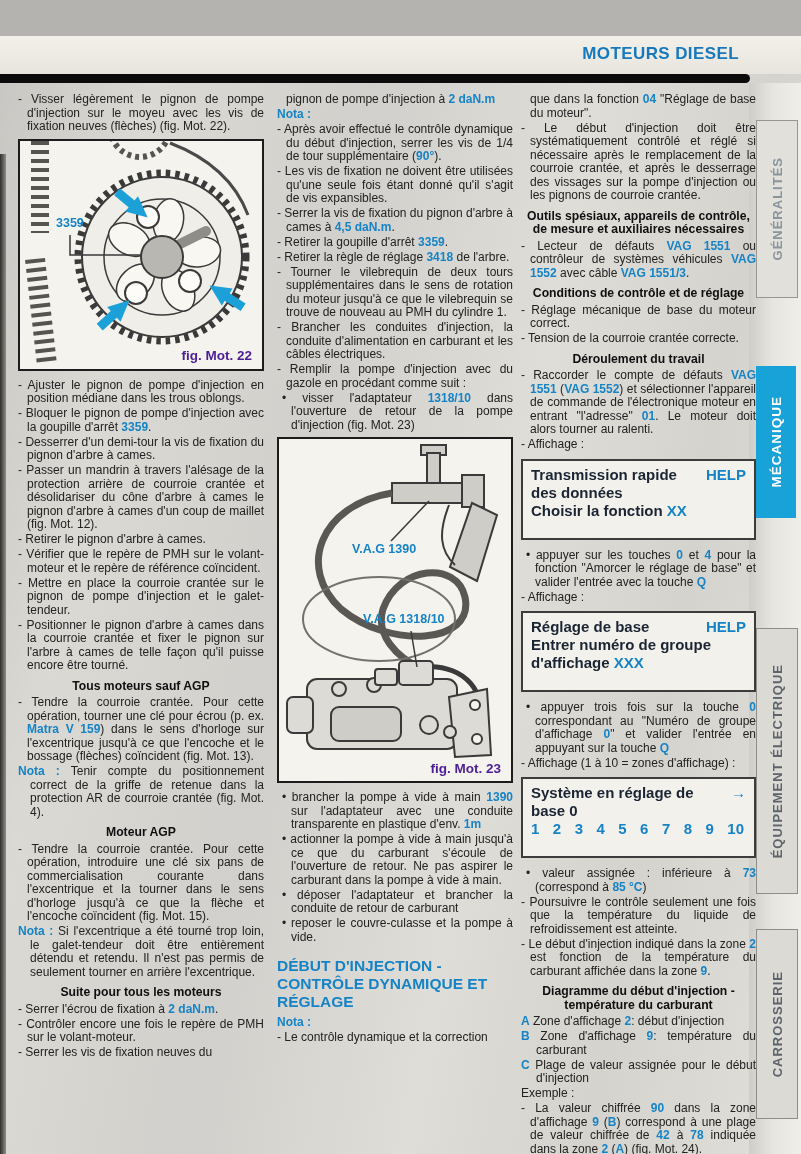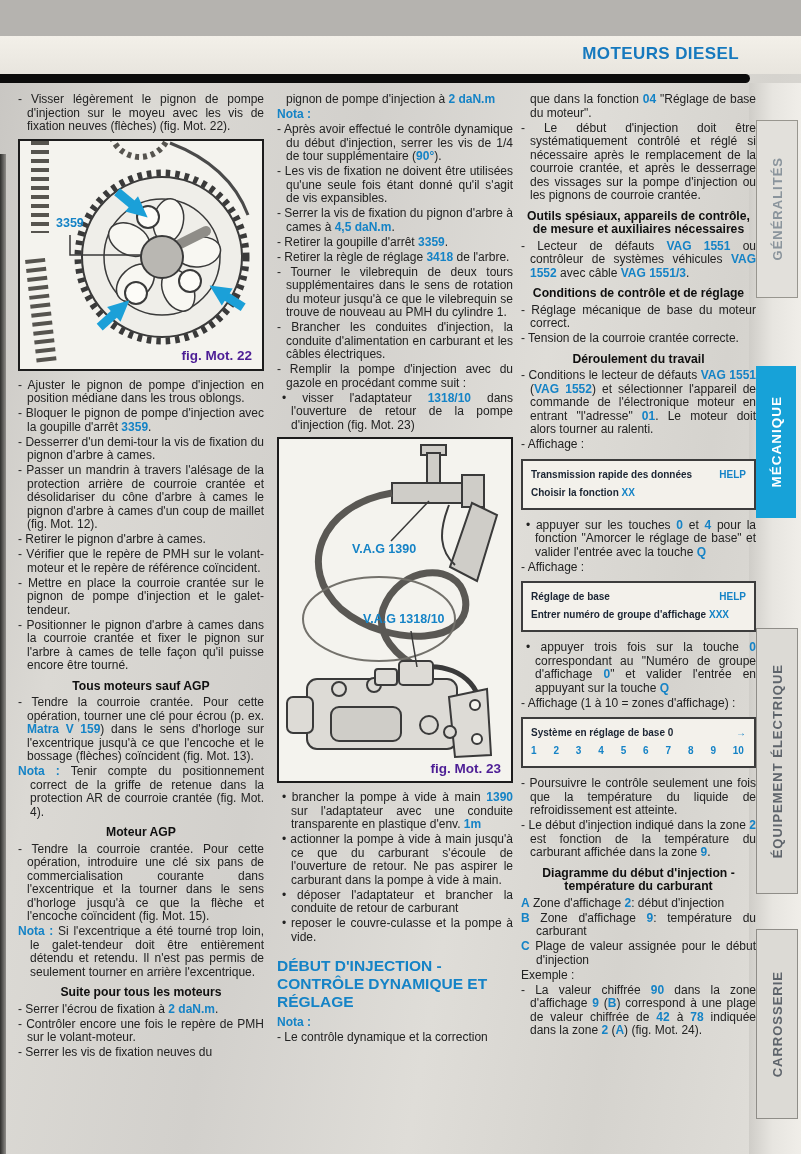--- a/index.html
+++ b/index.html
@@ -34,22 +34,22 @@
   .dash{padding-left:9px;text-indent:-9px;}
   .bullet{padding-left:14px;text-indent:-9px;}
   .nota{padding-left:12px;text-indent:-12px;}
   .lettered{padding-left:15px;text-indent:-15px;}
   .cont{padding-left:9px;}
   .plain{padding-left:0;}
   .hl{color:#1583c6;font-weight:700;}
   .h{font-size:12.2px;font-weight:700;color:#0f0f0f;margin:7px 0 3px;text-align:center;line-height:13.5px;}
   .bigh{font-size:15.5px;line-height:18px;font-weight:700;color:#1583c6;margin:13px 0 5px;text-align:left;}
   
-  .display{margin:7px 0 9px;border:2px solid #3c3c3c;background:#f3f1eb;padding:5px 8px 6px;
-    color:#1a2433;font-weight:700;font-size:10px;line-height:18px;text-align:left;}
+  .display{margin:7px 0 9px;border:2px solid #3c3c3c;background:#f3f1eb;padding:5px 8px 18px;
+    color:#1a2433;font-weight:700;font-size:15px;line-height:18px;text-align:left;}
   .drow{display:flex;justify-content:space-between;}
   .spread{padding-right:2px;}
   
   .figure{position:relative;margin:5px 0 8px;border:2px solid #1c1c1c;background:#f4f3ee;text-align:left;}
   .fig-label{position:absolute;color:#1583c6;font-weight:700;font-size:12.5px;white-space:nowrap;}
   .fig-caption{position:absolute;right:10px;bottom:6px;color:#4c1d95;font-weight:700;font-size:13.5px;}
   
   .footer-line{position:absolute;left:0;bottom:17px;width:656px;height:5px;background:#121212;}
   .footer-bar{position:absolute;left:652px;right:0;bottom:5px;height:28px;background:#141414;
     display:flex;align-items:flex-end;justify-content:center;}
@@ -194,21 +194,21 @@
     </div>
   <div id="col3" class="col">
       <div class="blk cont"><span>que dans la fonction </span><span class="hl">04</span><span> "Réglage de base du moteur".</span></div>
       <div class="blk dash"><span>- Le début d'injection doit être systématiquement contrôlé et réglé si nécessaire après le remplacement de la courroie crantée, et après le desserrage des vissages sur la pompe d'injection ou les pignons de courroie crantée.</span></div>
       <div class="h"><span>Outils spésiaux, appareils de contrôle, de mesure et auxiliaires nécessaires</span></div>
       <div class="blk dash"><span>- Lecteur de défauts </span><span class="hl">VAG 1551</span><span> ou contrôleur de systèmes véhicules </span><span class="hl">VAG 1552</span><span> avec câble </span><span class="hl">VAG 1551/3</span><span>.</span></div>
       <div class="h"><span>Conditions de contrôle et de réglage</span></div>
       <div class="blk dash"><span>- Réglage mécanique de base du moteur correct.</span></div>
       <div class="blk dash"><span>- Tension de la courroie crantée correcte.</span></div>
       <div class="h"><span>Déroulement du travail</span></div>
-      <div class="blk dash"><span>- Conditions le lecteur de défauts </span><span class="hl">VAG 1551</span><span> (</span><span class="hl">VAG 1552</span><span>) et sélectionner l'appareil de commande de l'électronique moteur en entrant "l'adresse" </span><span class="hl">01</span><span>. Le moteur doit alors tourner au ralenti.</span></div>
+      <div class="blk dash"><span>- Raccorder le compte de défauts </span><span class="hl">VAG 1551</span><span> (</span><span class="hl">VAG 1552</span><span>) et sélectionner l'appareil de commande de l'électronique moteur en entrant "l'adresse" </span><span class="hl">01</span><span>. Le moteur doit alors tourner au ralenti.</span></div>
       <div class="blk dash"><span>- Affichage :</span></div>
       <div class="display">
         <div class="drow">
           <span><span>Transmission rapide des données</span></span>
           <span><span class="hl">HELP</span></span>
         </div>
         <div class="drow">
           <span><span>Choisir la fonction </span><span class="hl">XX</span></span>
         </div>
       </div>
@@ -236,20 +236,21 @@
           <span class="hl">3</span>
           <span class="hl">4</span>
           <span class="hl">5</span>
           <span class="hl">6</span>
           <span class="hl">7</span>
           <span class="hl">8</span>
           <span class="hl">9</span>
           <span class="hl">10</span>
         </div>
       </div>
+      <div class="blk bullet"><span>• valeur assignée : inférieure à </span><span class="hl">73</span><span> (correspond à </span><span class="hl">85 °C</span><span>)</span></div>
       <div class="blk dash"><span>- Poursuivre le contrôle seulement une fois que la température du liquide de refroidissement est atteinte.</span></div>
       <div class="blk dash"><span>- Le début d'injection indiqué dans la zone </span><span class="hl">2</span><span> est fonction de la température du carburant affichée dans la zone </span><span class="hl">9</span><span>.</span></div>
       <div class="h"><span>Diagramme du début d'injection - température du carburant</span></div>
       <div class="blk lettered"><span class="hl">A</span><span> Zone d'affichage </span><span class="hl">2</span><span>: début d'injection</span></div>
       <div class="blk lettered"><span class="hl">B</span><span> Zone d'affichage </span><span class="hl">9</span><span>: température du carburant</span></div>
       <div class="blk lettered"><span class="hl">C</span><span> Plage de valeur assignée pour le début d'injection</span></div>
       <div class="blk plain"><span>Exemple :</span></div>
       <div class="blk dash"><span>- La valeur chiffrée </span><span class="hl">90</span><span> dans la zone d'affichage </span><span class="hl">9</span><span> (</span><span class="hl">B</span><span>) correspond à une plage de valeur chiffrée de </span><span class="hl">42</span><span> à </span><span class="hl">78</span><span> indiquée dans la zone </span><span class="hl">2</span><span> (</span><span class="hl">A</span><span>) (fig. Mot. 24).</span></div>
     </div>
 

